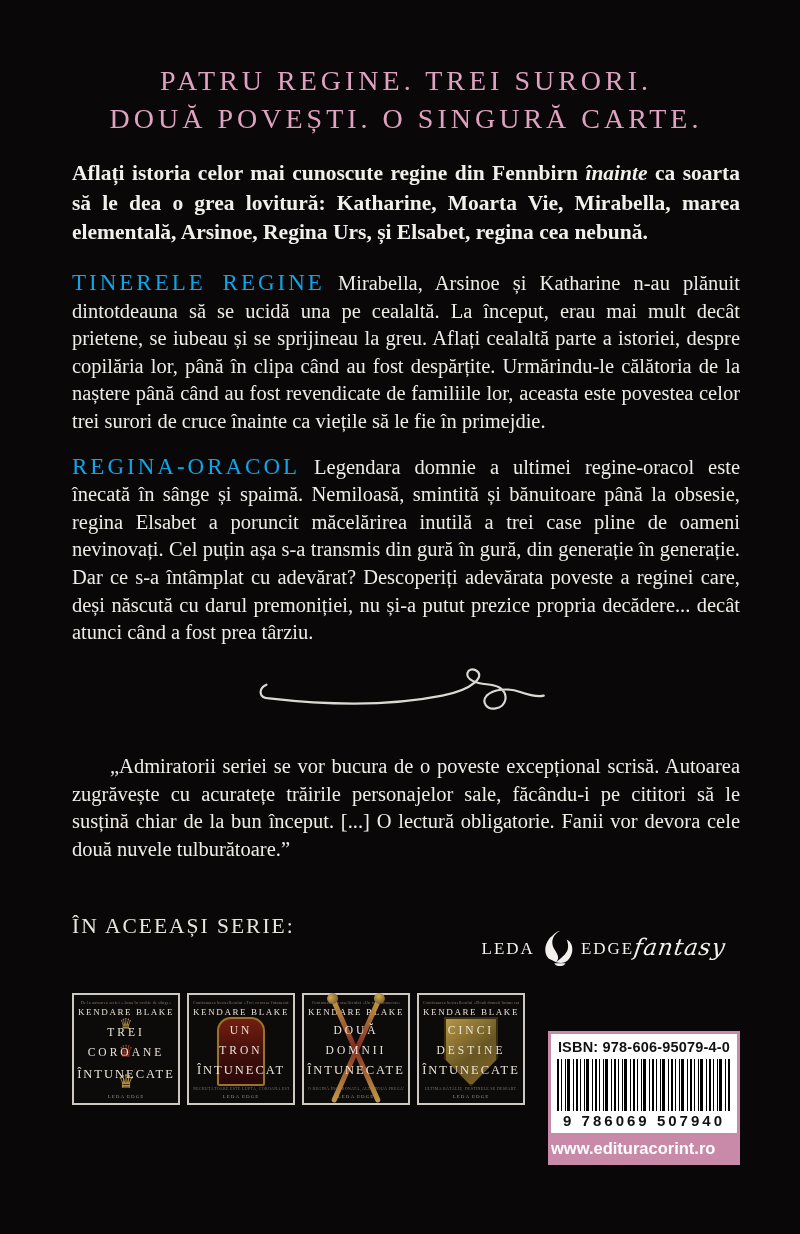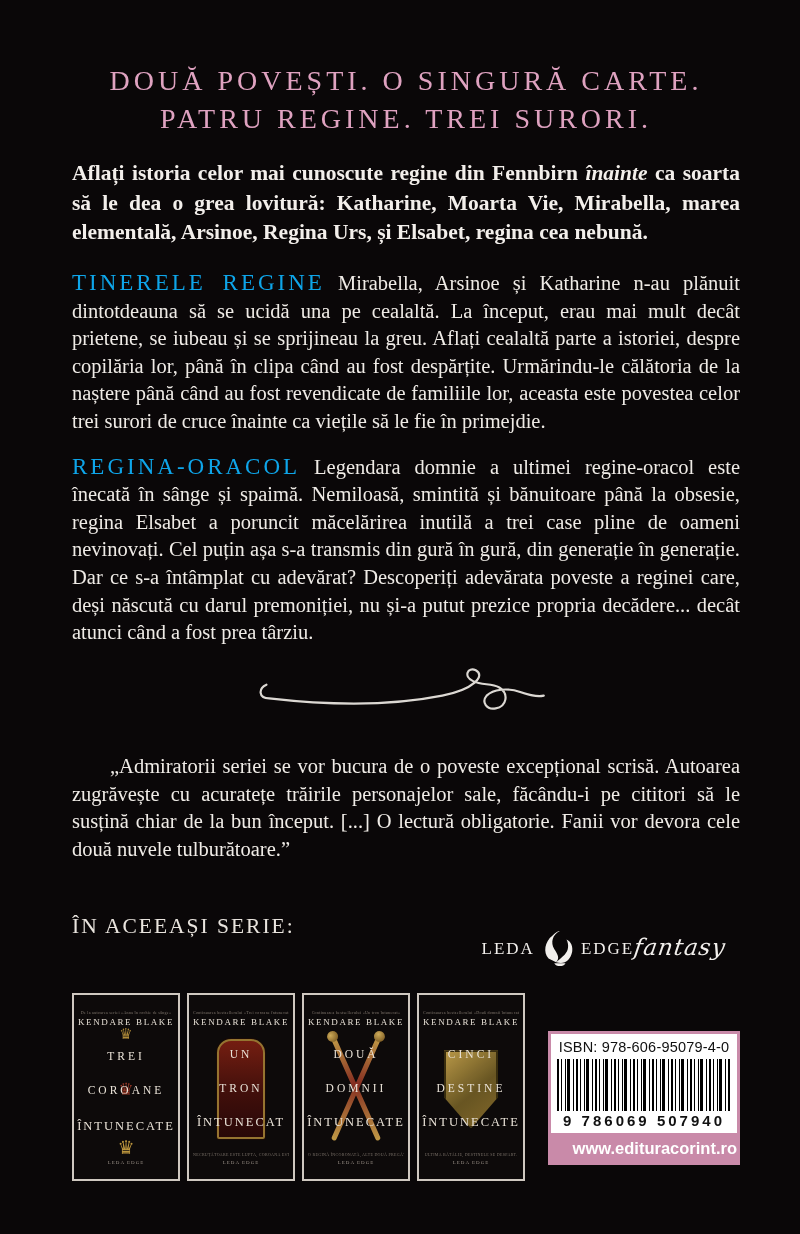--- a/index.html
+++ b/index.html
@@ -53,23 +53,23 @@
   .pub-logo-tag{
     font-style:italic;font-size:23px;color:#f2efec;
     font-family:"DejaVu Serif", serif;letter-spacing:1px;
     transform:skewX(-8deg);margin-top:-4px;
   }
 
   
   .bottom-row{margin-top:24px;display:flex;align-items:flex-start;}
   .covers{display:flex;gap:7px;}
   .cover{
-    width:108px;height:188px;box-sizing:border-box;
+    width:108px;height:112px;box-sizing:border-box;
     background:#0d0a0a;border:2px solid #cfc8c0;
-    padding:13px 4px;display:flex;flex-direction:column;align-items:center;
+    padding:3px 4px;display:flex;flex-direction:column;align-items:center;
   }
   .c-tag{font-size:4px;color:#857b71;white-space:nowrap;overflow:hidden;max-width:96px;margin-top:2px;letter-spacing:.3px;}
   .c-author{font-size:9px;letter-spacing:1.6px;color:#e6dfd5;margin-top:2px;white-space:nowrap;}
   .c-mid{position:relative;flex:1;width:100%;display:flex;flex-direction:column;justify-content:space-evenly;align-items:center;}
   .c-line{position:relative;z-index:2;font-size:11.5px;letter-spacing:3px;color:#eae3d8;white-space:nowrap;}
   .c-line.big{font-size:12.5px;letter-spacing:2px;}
   .c-art{position:absolute;inset:0;display:flex;flex-direction:column;justify-content:space-between;align-items:center;z-index:1;opacity:.95;}
   .crown{font-family:"DejaVu Sans", sans-serif;line-height:1;}
   .crown.g1{font-size:15px;color:#b8923c;}
   .crown.r {font-size:17px;color:#9c3a28;}
@@ -98,48 +98,48 @@
     clip-path:polygon(0 0,100% 0,100% 60%,50% 100%,0 60%);
     box-shadow:inset 0 0 0 2px #3b2f10;
   }
   .c-sub{font-size:4px;color:#7c736a;white-space:nowrap;overflow:hidden;max-width:96px;letter-spacing:.3px;}
   .c-logo{font-size:5px;color:#9b9289;letter-spacing:1px;margin:3px 0 1px;}
 
   
   .isbn-col{margin-left:auto;margin-top:38px;width:192px;}
   .isbn-frame{background:#c98aa9;padding:3px;}
   .isbn-white{background:#ffffff;padding:5px 6px 4px;text-align:center;}
-  .isbn-label{font-family:"Liberation Sans", sans-serif;font-weight:400;font-size:14.5px;color:#111;letter-spacing:.2px;}
+  .isbn-label{font-family:"Liberation Sans", sans-serif;font-weight:700;font-size:14.5px;color:#111;letter-spacing:.2px;}
   .bars{
     margin-top:4px;height:52px;
     background:
       repeating-linear-gradient(90deg,
         #000 0 2px, #fff 2px 4px, #000 4px 5px, #fff 5px 8px,
         #000 8px 9px, #fff 9px 10px, #000 10px 13px, #fff 13px 16px,
         #000 16px 17px, #fff 17px 19px);
   }
   .isbn-digits{
     margin-top:1px;display:flex;justify-content:space-between;padding:0 6px;
     font-family:"Liberation Sans", sans-serif;font-weight:700;font-size:15px;color:#111;
     letter-spacing:3px;
   }
   .isbn-site{
-    margin-top:3px;text-align:right;
+    margin-top:3px;text-align:left;
     font-family:"Liberation Sans", sans-serif;font-weight:700;
     font-size:16.5px;color:#ffffff;padding:3px 0 4px;
   }
 </style>
 </head>
 <body>
 
 <div class="page">
 
   <div class="main-title">
+    <div>PATRU REGINE. TREI SURORI.</div>
     <div>DOUĂ POVEȘTI. O SINGURĂ CARTE.</div>
-    <div>PATRU REGINE. TREI SURORI.</div>
   </div>
 
   <p class="lead"><span>Aflați istoria celor mai cunoscute regine din Fennbirn </span><span class="it">înainte</span><span> ca soarta să le dea o grea lovitură: Katharine, Moarta Vie, Mirabella, marea elementală, Arsinoe, Regina Urs, și Elsabet, regina cea nebună.</span></p>
 
   <p class="para"><span class="sect">TINERELE REGINE</span><span> Mirabella, Arsinoe și Katharine n-au plănuit dintotdeauna să se ucidă una pe cealaltă. La început, erau mai mult decât prietene, se iubeau și se sprijineau la greu. Aflați cealaltă parte a istoriei, despre copilăria lor, până în clipa când au fost despărțite. Urmărindu-le călătoria de la naștere până când au fost revendicate de familiile lor, aceasta este povestea celor trei surori de cruce înainte ca viețile să le fie în primejdie.</span></p>
 
   <p class="para"><span class="sect">REGINA-ORACOL</span><span> Legendara domnie a ultimei regine-oracol este înecată în sânge și spaimă. Nemiloasă, smintită și bănuitoare până la obsesie, regina Elsabet a poruncit măcelărirea inutilă a trei case pline de oameni nevinovați. Cel puțin așa s-a transmis din gură în gură, din generație în generație. Dar ce s-a întâmplat cu adevărat? Descoperiți adevărata poveste a reginei care, deși născută cu darul premoniției, nu și-a putut prezice propria decădere... decât atunci când a fost prea târziu.</span></p>
 
   <div class="flourish-wrap">
     <svg width="310" height="58" viewBox="0 0 340 64" fill="none">

